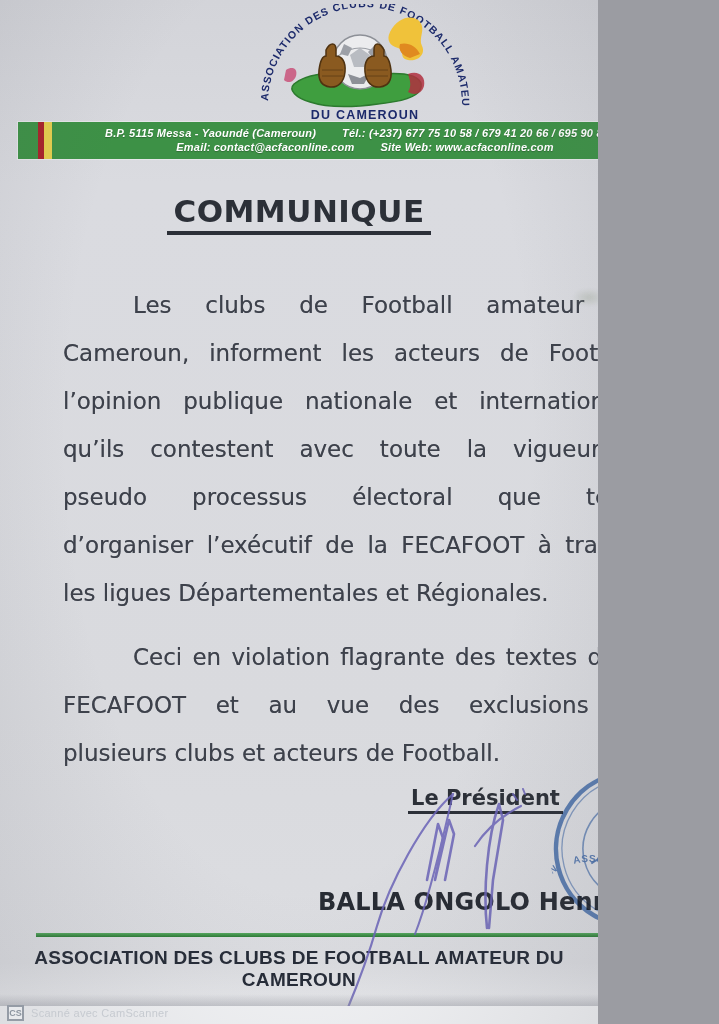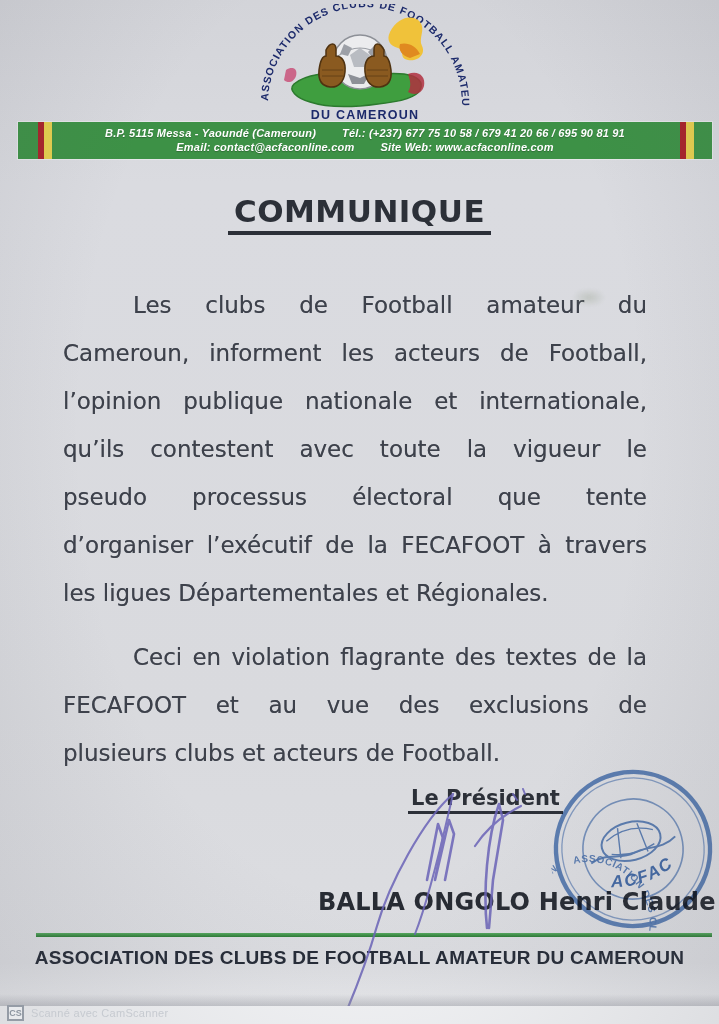--- a/index.html
+++ b/index.html
@@ -1,18 +1,18 @@
 <!DOCTYPE html>
 <html><head>
 <meta charset="utf-8">
 <style>
   html,body{margin:0;padding:0;background:#9b9ca2;}
   *{box-sizing:border-box;}
   .paper{
-    position:relative;width:719px;height:1024px;overflow:hidden;
+    position:relative;width:598px;height:1024px;overflow:hidden;
     background:linear-gradient(180deg,#d3d4d9 0%,#dadbe0 18%,#d9dade 70%,#dcdde1 94%,#e8e9ec 98%,#f1f2f4 100%);
     font-family:"DejaVu Sans",sans-serif;
   }
   .paper::after{
     content:"";position:absolute;inset:0;pointer-events:none;z-index:9;
     background:radial-gradient(ellipse at 50% 42%,rgba(0,0,0,0) 55%,rgba(90,92,102,.14) 100%);
   }
   
   .logo-wrap{position:absolute;left:248px;top:4px;width:234px;height:120px;}
   .contact-bar{

